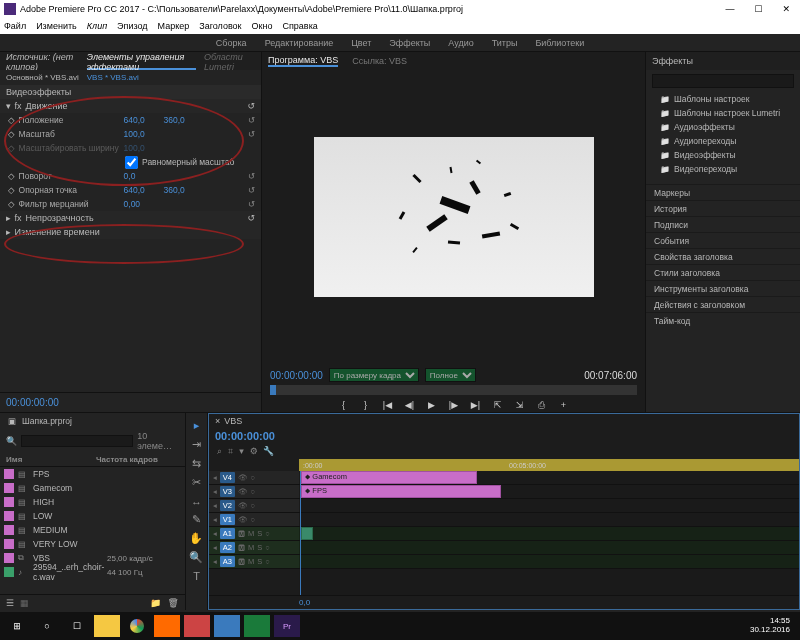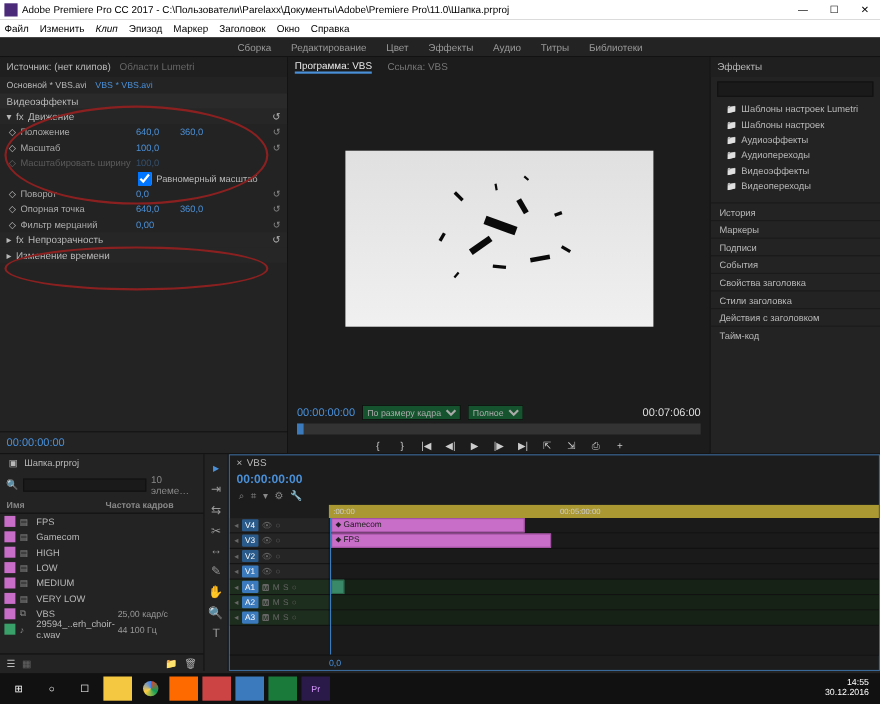--- a/index.html
+++ b/index.html
@@ -7,21 +7,21 @@
 .titlebar { background: #fff; height: 18px; display: flex; align-items: center; padding: 0 4px; color: #000; font-size: 9px; }
 .titlebar .icon { width: 12px; height: 12px; background: #4b2a7a; margin-right: 4px; }
 .titlebar .wincontrols { margin-left: auto; display: flex; gap: 8px; }
 .titlebar .wincontrols span { cursor: pointer; padding: 0 6px; }
 .menubar { background: #fff; height: 16px; display: flex; align-items: center; padding: 0 4px; gap: 10px; color: #000; font-size: 9px; }
 .workspace-tabs { background: #232323; height: 18px; display: flex; justify-content: center; align-items: center; gap: 18px; color: #999; font-size: 9px; border-bottom: 1px solid #111; }
 .workspace-tabs span { cursor: pointer; }
 
 .main { display: flex; height: 360px; }
 .left-col { width: 262px; display: flex; flex-direction: column; border-right: 1px solid #111; }
-.src-head { height: 18px; display: flex; align-items: center; gap: 8px; padding: 0 6px; font-size: 9px; background: #1f1f1f; }
+.src-head { height: 18px; display: flex; gap: 8px; padding: 0 6px; font-size: 9px; background: #1f1f1f; font-style: italic; }
 .src-head .active { color: #e8e8e8; border-bottom: 2px solid #4a90d9; }
 .eff-controls { flex: 1; background: #232323; overflow: hidden; position: relative; }
 .clip-tabs { display: flex; gap: 8px; padding: 3px 6px; font-size: 8px; }
 .clip-tabs .cur { color: #4a90d9; }
 .section-h { padding: 2px 6px; font-size: 9px; background: #2a2a2a; }
 .prop-row { display: flex; align-items: center; height: 14px; padding: 0 6px 0 20px; font-size: 8.5px; }
 .prop-row .lbl { width: 105px; color: #aaa; }
 .prop-row .val { color: #4a90d9; width: 40px; }
 .prop-row .reset { margin-left: auto; color: #888; cursor: pointer; }
 .fx-h { display: flex; align-items: center; height: 14px; padding: 0 6px; background: #262626; font-size: 9px; }
@@ -125,20 +125,21 @@
     <span>Эффекты</span>
     <span>Аудио</span>
     <span>Титры</span>
     <span>Библиотеки</span>
   </div>
 
 <div class="main">
   <div class="left-col">
     <div class="src-head">
       <span>Источник: (нет клипов)</span>
+      <span class="active">Элементы управления эффектами</span>
       <span style="color:#666">Области Lumetri</span>
     </div>
     <div class="eff-controls">
       <div class="clip-tabs">
         <span>Основной * VBS.avi</span>
         <span class="cur">VBS * VBS.avi</span>
       </div>
       <div class="section-h">Видеоэффекты</div>
       <div class="fx-h">
           <span class="tw">▾</span>
@@ -250,34 +251,35 @@
       </div>
     </div>
   </div>
 
   <div class="right-col">
     <div class="eff-head">
         <span>Эффекты</span>
       </div>
     <div class="eff-search"><input placeholder="" style=""></div>
     <div id="eff-folders">
+        <div class="eff-folder">Шаблоны настроек</div>
         <div class="eff-folder">Шаблоны настроек Lumetri</div>
-        <div class="eff-folder">Шаблоны настроек</div>
         <div class="eff-folder">Аудиоэффекты</div>
         <div class="eff-folder">Аудиопереходы</div>
         <div class="eff-folder">Видеоэффекты</div>
         <div class="eff-folder">Видеопереходы</div>
       </div>
     <div class="right-lower" id="right-panels">
+        <div class="item">Маркеры</div>
         <div class="item">История</div>
-        <div class="item">Маркеры</div>
         <div class="item">Подписи</div>
         <div class="item">События</div>
         <div class="item">Свойства заголовка</div>
         <div class="item">Стили заголовка</div>
+        <div class="item">Инструменты заголовка</div>
         <div class="item">Действия с заголовком</div>
         <div class="item">Тайм-код</div>
       </div>
   </div>
 </div>
 
 <div class="lower">
   <div class="project">
     <div class="proj-sub">
         <span style="margin-right:6px">▣</span>

